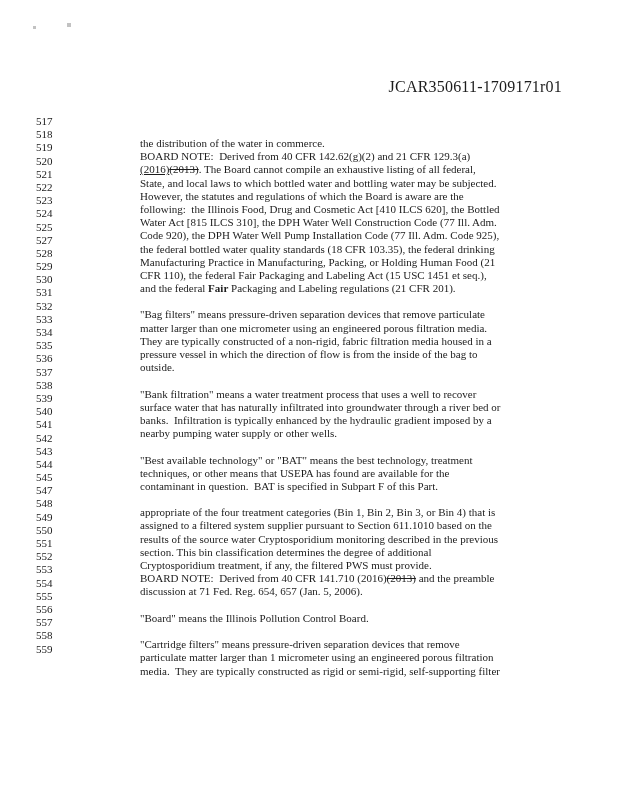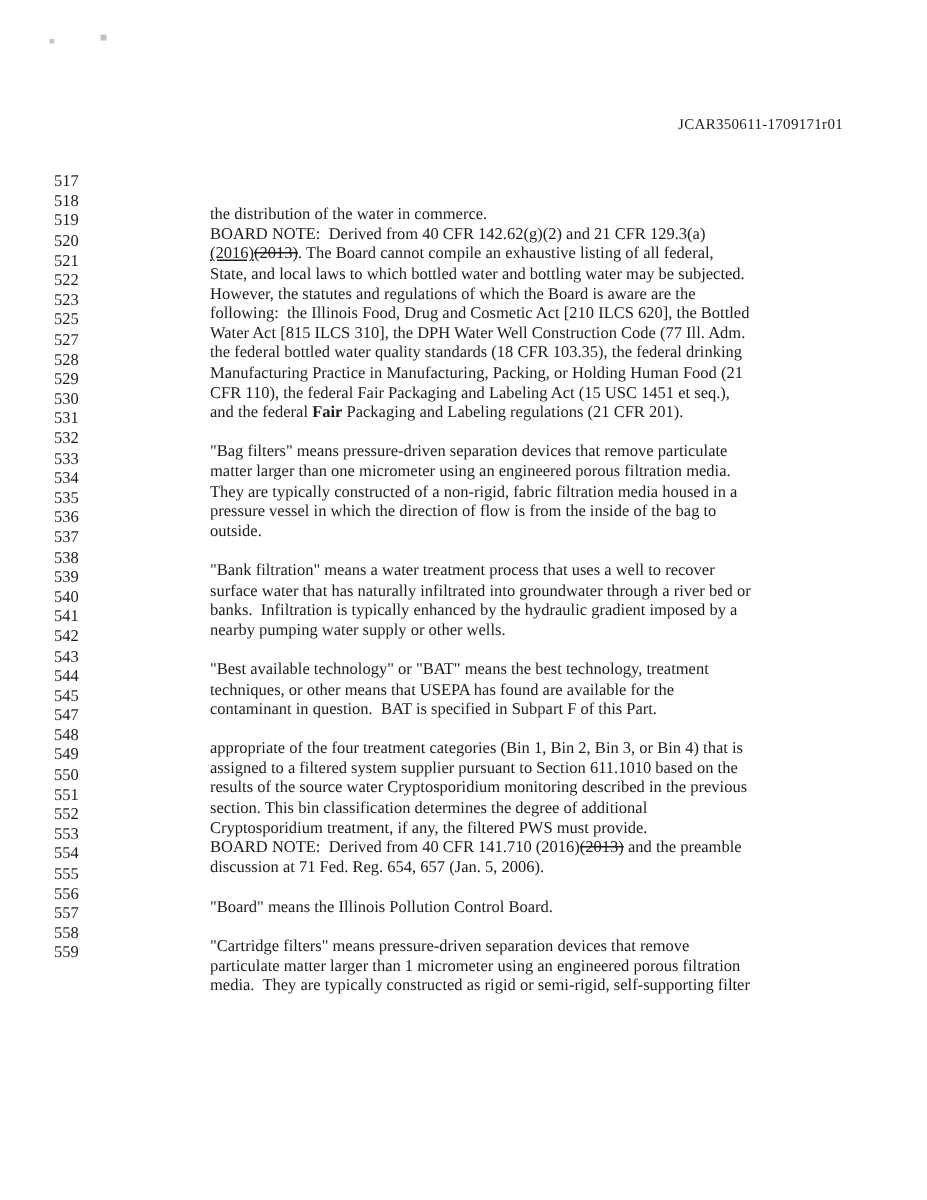--- a/index.html
+++ b/index.html
@@ -21,21 +21,21 @@
     position: absolute;
     background: #a8a8a8;
     opacity: 0.7;
   }
   .artifact-1 { left: 33px; top: 26px; width: 3px; height: 3px; }
   .artifact-2 { left: 67px; top: 23px; width: 4px; height: 4px; }
   .doc-id {
     position: absolute;
     top: 78px;
     right: 56px;
-    font-size: 10px;
+    font-size: 16px;
     letter-spacing: 0.2px;
   }
   .doc-body {
     position: absolute;
     top: 96px;
     left: 0;
     right: 0;
   }
   .line-row {
     display: flex;
@@ -84,27 +84,31 @@
       <div class="line-row">
         <span class="line-num">520</span>
         <span class="line-text"><span>State, and local laws to which bottled water and bottling water may be subjected.</span></span>
       </div>
       <div class="line-row">
         <span class="line-num">521</span>
         <span class="line-text"><span>However, the statutes and regulations of which the Board is aware are the</span></span>
       </div>
       <div class="line-row">
         <span class="line-num">522</span>
-        <span class="line-text"><span>following:  the Illinois Food, Drug and Cosmetic Act [210 ILCS 620], the Bottled</span></span>
+        <span class="line-text"><span>following:  the Illinois Food, Drug and Cosmetic Act [410 ILCS 620], the Bottled</span></span>
       </div>
       <div class="line-row">
         <span class="line-num">523</span>
         <span class="line-text"><span>Water Act [815 ILCS 310], the DPH Water Well Construction Code (77 Ill. Adm.</span></span>
       </div>
       <div class="line-row">
+        <span class="line-num">524</span>
+        <span class="line-text"><span>Code 920), the DPH Water Well Pump Installation Code (77 Ill. Adm. Code 925),</span></span>
+      </div>
+      <div class="line-row">
         <span class="line-num">525</span>
         <span class="line-text"><span>the federal bottled water quality standards (18 CFR 103.35), the federal drinking</span></span>
       </div>
       <div class="line-row">
         <span class="line-num">527</span>
         <span class="line-text"><span>Manufacturing Practice in Manufacturing, Packing, or Holding Human Food (21</span></span>
       </div>
       <div class="line-row">
         <span class="line-num">528</span>
         <span class="line-text"><span>CFR 110), the federal Fair Packaging and Labeling Act (15 USC 1451 et seq.),</span></span>

